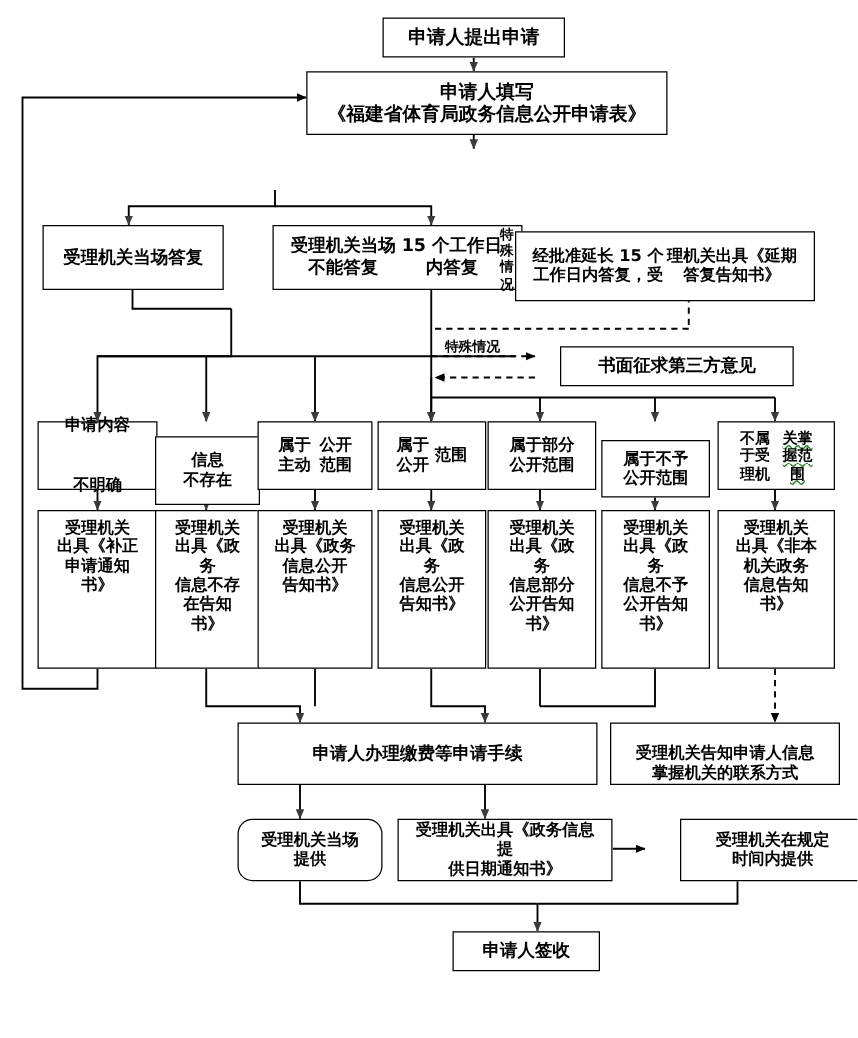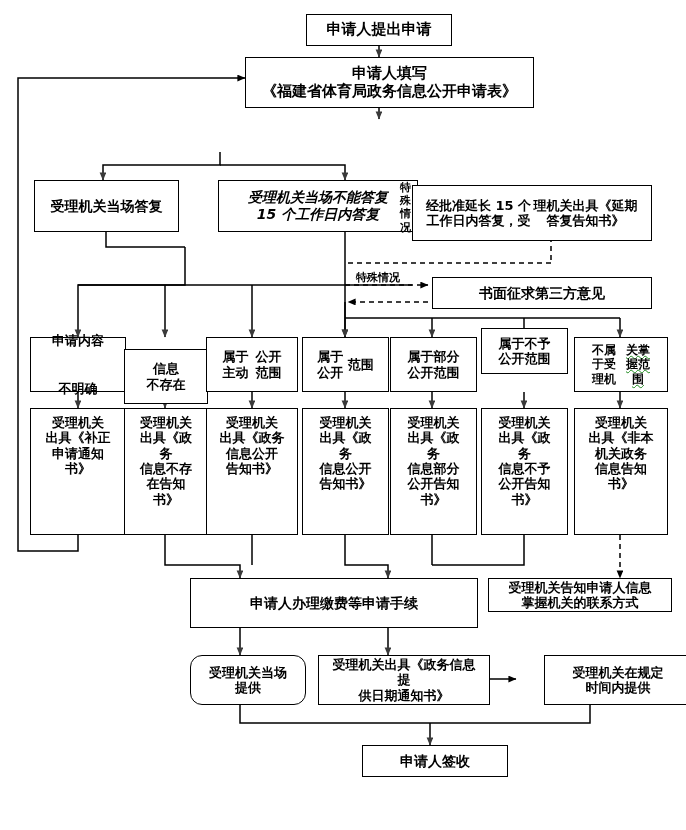--- a/index.html
+++ b/index.html
@@ -147,31 +147,31 @@
   <div class="node fs15" style="left:245px; top:57px; width:289px; height:51px; flex-direction:column; justify-content:center;">
     <span>申请人填写</span>
     <span>《福建省体育局政务信息公开申请表》</span>
   </div>
 
 
   <div class="node fs14" style="left:34px; top:180px; width:145px; height:52px;">
     <span>受理机关当场答复</span>
   </div>
 
-  <div class="node fs14" style="left:218px; top:180px; width:200px; height:52px; flex-direction:column; justify-content:center;font-style:italic;">
+  <div class="node fs14" style="left:218px; top:180px; width:200px; height:52px; justify-content:center;">
     <span>受理机关当场不能答复</span>
     <span>15 个工作日内答复</span>
   </div>
 
   <div class="node fs13" style="left:412px; top:185px; width:240px; height:56px; flex-direction:row; justify-content:center;">
     <span>经批准延长 15 个工作日内答复，受</span>
     <span>理机关出具《延期答复告知书》</span>
   </div>
 
-  <div class="node fs14" style="left:432px; top:277px; width:220px; height:32px;">
+  <div class="node fs14" style="left:448px; top:277px; width:187px; height:32px;">
     <span>书面征求第三方意见</span>
   </div>
 
   <div class="node fs13" style="left:30px; top:337px; width:96px; height:55px; flex-direction:column; justify-content:center;gap:32px;">
     <span>申请内容</span>
     <span>不明确</span>
   </div>
 
   <div class="node fs13" style="left:124px; top:337px; width:84px; height:55px; flex-direction:column; justify-content:center;margin-top:12px;">
     <span>信息</span>
@@ -186,21 +186,21 @@
   <div class="node fs13" style="left:302px; top:337px; width:87px; height:55px; flex-direction:row; justify-content:center;">
     <span>属于公开</span>
     <span>范围</span>
   </div>
 
   <div class="node fs13" style="left:390px; top:337px; width:87px; height:55px; flex-direction:column; justify-content:center;">
     <span>属于部分</span>
     <span>公开范围</span>
   </div>
 
-  <div class="node fs13" style="left:481px; top:328px; width:87px; height:46px; flex-direction:column; justify-content:center;">
+  <div class="node fs13" style="left:481px; top:352px; width:87px; height:46px; flex-direction:column; justify-content:center;">
     <span>属于不予</span>
     <span>公开范围</span>
   </div>
 
   <div class="node fs12" style="left:574px; top:337px; width:94px; height:55px; justify-content:center;">
     <span>不属于受理机</span>
     <span class="sq">关掌握范围</span>
   </div>
 
   <div class="node topal fs13" style="left:30px; top:408px; width:96px; height:127px; flex-direction:column; justify-content:flex-start;">
@@ -252,41 +252,41 @@
     <span>出具《非本</span>
     <span>机关政务</span>
     <span>信息告知</span>
     <span>书》</span>
   </div>
 
   <div class="node fs14" style="left:190px; top:578px; width:288px; height:50px;">
     <span>申请人办理缴费等申请手续</span>
   </div>
 
-  <div class="node fs13" style="left:488px; top:578px; width:184px; height:34px; flex-direction:column; justify-content:space-between;">
+  <div class="node fs13" style="left:488px; top:578px; width:184px; height:50px; flex-direction:column; justify-content:flex-end;">
     <span>受理机关告知申请人信息</span>
     <span>掌握机关的联系方式</span>
   </div>
 
   <div class="node fs13" style="left:190px; top:655px; width:116px; height:50px; flex-direction:column; justify-content:center;border-radius:12px;">
     <span>受理机关当场</span>
     <span>提供</span>
   </div>
 
   <div class="node fs13" style="left:318px; top:655px; width:172px; height:50px; flex-direction:column; justify-content:center;">
     <span>受理机关出具《政务信息提</span>
     <span>供日期通知书》</span>
   </div>
 
   <div class="node fs13" style="left:544px; top:655px; width:148px; height:50px; flex-direction:column; justify-content:center;">
     <span>受理机关在规定</span>
     <span>时间内提供</span>
   </div>
 
-  <div class="node fs14" style="left:362px; top:745px; width:146px; height:32px;text-align:center;">
+  <div class="node fs14" style="left:362px; top:745px; width:118px; height:32px;text-align:center;">
     <span>申请人签收</span>
   </div>
 
   <div class="lbl fs11" style="left:400px; top:181px; width:34px; line-height:1.2;">
     <span style="display:inline-block; width:17px; white-space:normal;">特殊情况</span>
   </div>
 
   <div class="lbl fs11" style="left:356px; top:272px;">
     <span>特殊情况</span>
   </div>

